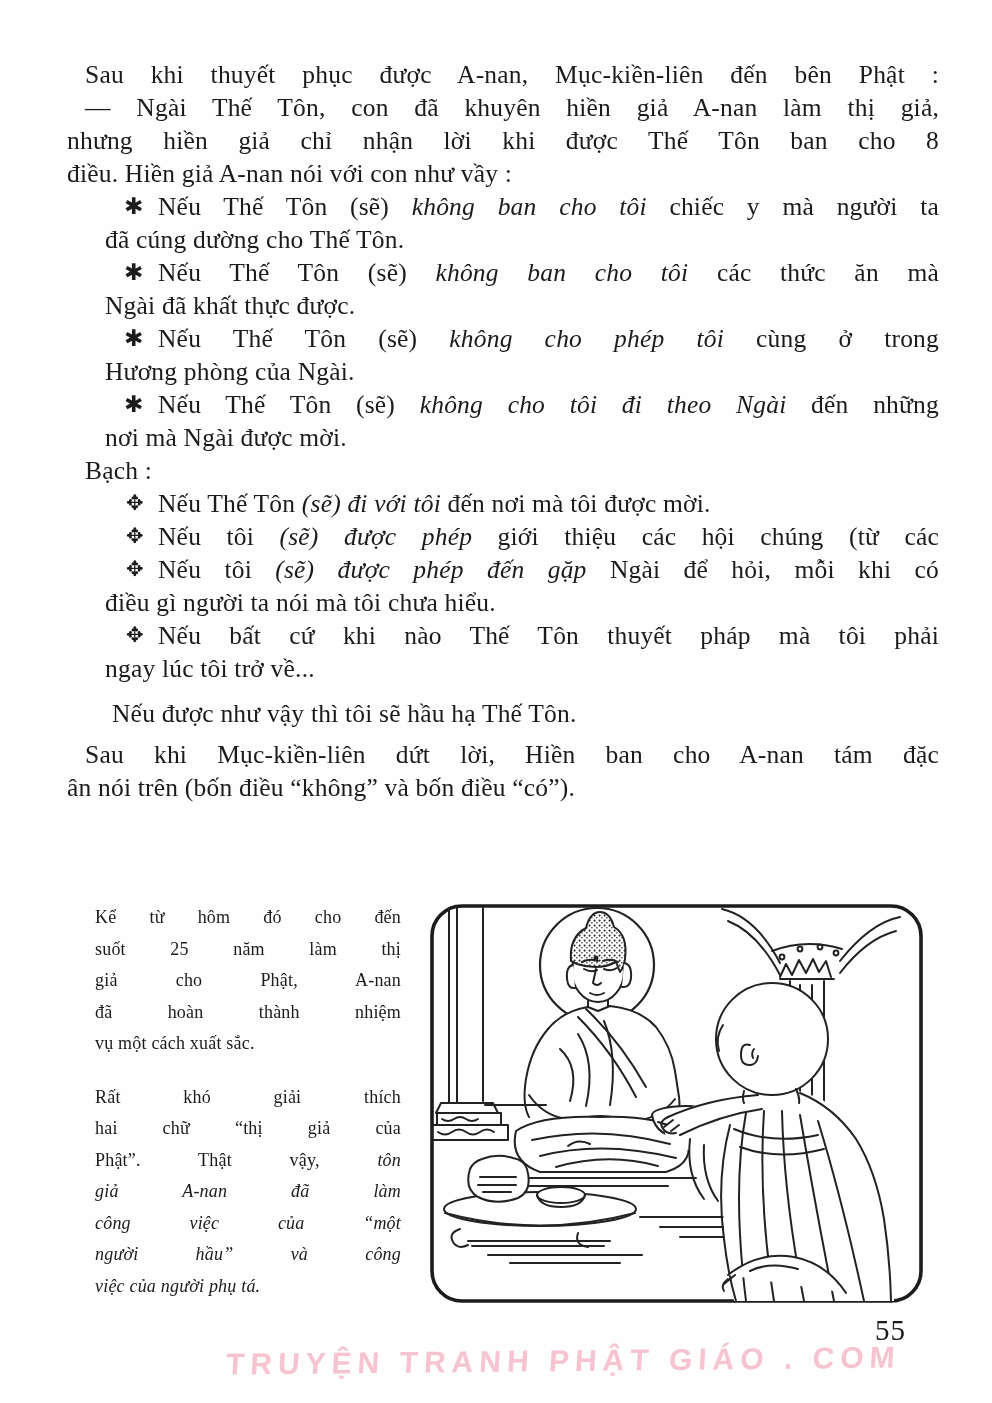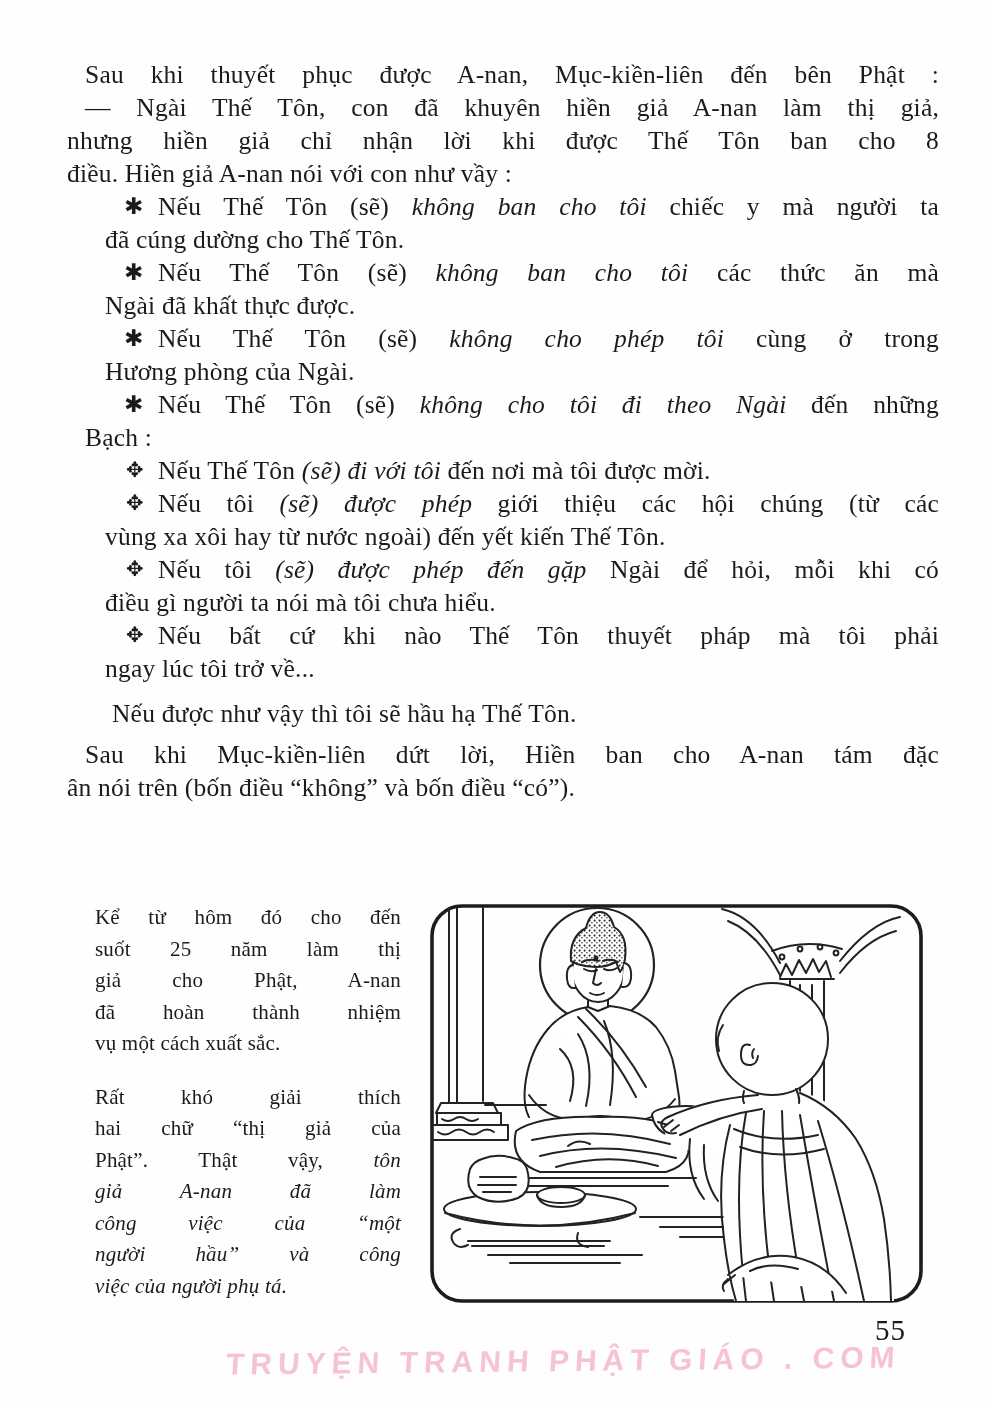--- a/index.html
+++ b/index.html
@@ -29,21 +29,21 @@
   .it{font-style:italic;}
   .bullet{
     position:absolute;top:0;
     font-family:"DejaVu Sans",sans-serif;
     font-style:normal;
   }
   .bullet.ast{left:-34px;font-size:23px;line-height:33px;}
   .bullet.crs{left:-32px;font-size:21px;line-height:33px;}
   
   .leftcol{position:absolute;left:95px;top:902px;width:306px;}
-  .leftcol .row{font-size:21px;line-height:31.5px;}
+  .leftcol .row{font-size:18px;line-height:31.5px;}
   
   .illus{position:absolute;left:428px;top:898px;width:512px;height:412px;}
   .illus svg{display:block;width:512px;height:412px;}
   
   .pagenum{
     position:absolute;right:86px;top:1314px;
     font-size:29px;letter-spacing:1px;
   }
   .watermark{
     position:absolute;left:226px;top:1344px;
@@ -63,24 +63,24 @@
       <div class="row ind-p just"><span>— Ngài Thế Tôn, con đã khuyên hiền giả A-nan làm thị giả,</span></div>
       <div class="row ind-m just"><span>nhưng hiền giả chỉ nhận lời khi được Thế Tôn ban cho 8</span></div>
       <div class="row ind-m"><span>điều. Hiền giả A-nan nói với con như vầy :</span></div>
       <div class="row ind-t just"><span class="bullet ast">✱</span><span>Nếu Thế Tôn (sẽ) </span><span class="it">không ban cho tôi</span><span> chiếc y mà người ta</span></div>
       <div class="row ind-w"><span>đã cúng dường cho Thế Tôn.</span></div>
       <div class="row ind-t just"><span class="bullet ast">✱</span><span>Nếu Thế Tôn (sẽ) </span><span class="it">không ban cho tôi</span><span> các thức ăn mà</span></div>
       <div class="row ind-w"><span>Ngài đã khất thực được.</span></div>
       <div class="row ind-t just"><span class="bullet ast">✱</span><span>Nếu Thế Tôn (sẽ) </span><span class="it">không cho phép tôi</span><span> cùng ở trong</span></div>
       <div class="row ind-w"><span>Hương phòng của Ngài.</span></div>
       <div class="row ind-t just"><span class="bullet ast">✱</span><span>Nếu Thế Tôn (sẽ) </span><span class="it">không cho tôi đi theo Ngài</span><span> đến những</span></div>
+      <div class="row ind-w"><span>nơi mà Ngài được mời.</span></div>
       <div class="row ind-p"><span>Bạch :</span></div>
       <div class="row ind-t"><span class="bullet crs">✥</span><span>Nếu Thế Tôn </span><span class="it">(sẽ) đi với tôi</span><span> đến nơi mà tôi được mời.</span></div>
       <div class="row ind-t just"><span class="bullet crs">✥</span><span>Nếu tôi </span><span class="it">(sẽ) được phép</span><span> giới thiệu các hội chúng (từ các</span></div>
-      <div class="row ind-w"><span>vùng xa xôi hay từ nước ngoài) đến yết kiến Thế Tôn.</span></div>
       <div class="row ind-t just"><span class="bullet crs">✥</span><span>Nếu tôi </span><span class="it">(sẽ) được phép đến gặp</span><span> Ngài để hỏi, mỗi khi có</span></div>
       <div class="row ind-w"><span>điều gì người ta nói mà tôi chưa hiểu.</span></div>
       <div class="row ind-t just"><span class="bullet crs">✥</span><span>Nếu bất cứ khi nào Thế Tôn thuyết pháp mà tôi phải</span></div>
       <div class="row ind-w"><span>ngay lúc tôi trở về...</span></div>
       <div class="gap" style="height: 12px;"></div>
       <div class="row ind-h"><span>Nếu được như vậy thì tôi sẽ hầu hạ Thế Tôn.</span></div>
       <div class="gap" style="height: 8px;"></div>
       <div class="row ind-p just"><span>Sau khi Mục-kiền-liên dứt lời, Hiền ban cho A-nan tám đặc</span></div>
       <div class="row ind-m"><span>ân nói trên (bốn điều “không” và bốn điều “có”).</span></div>
     </div>

